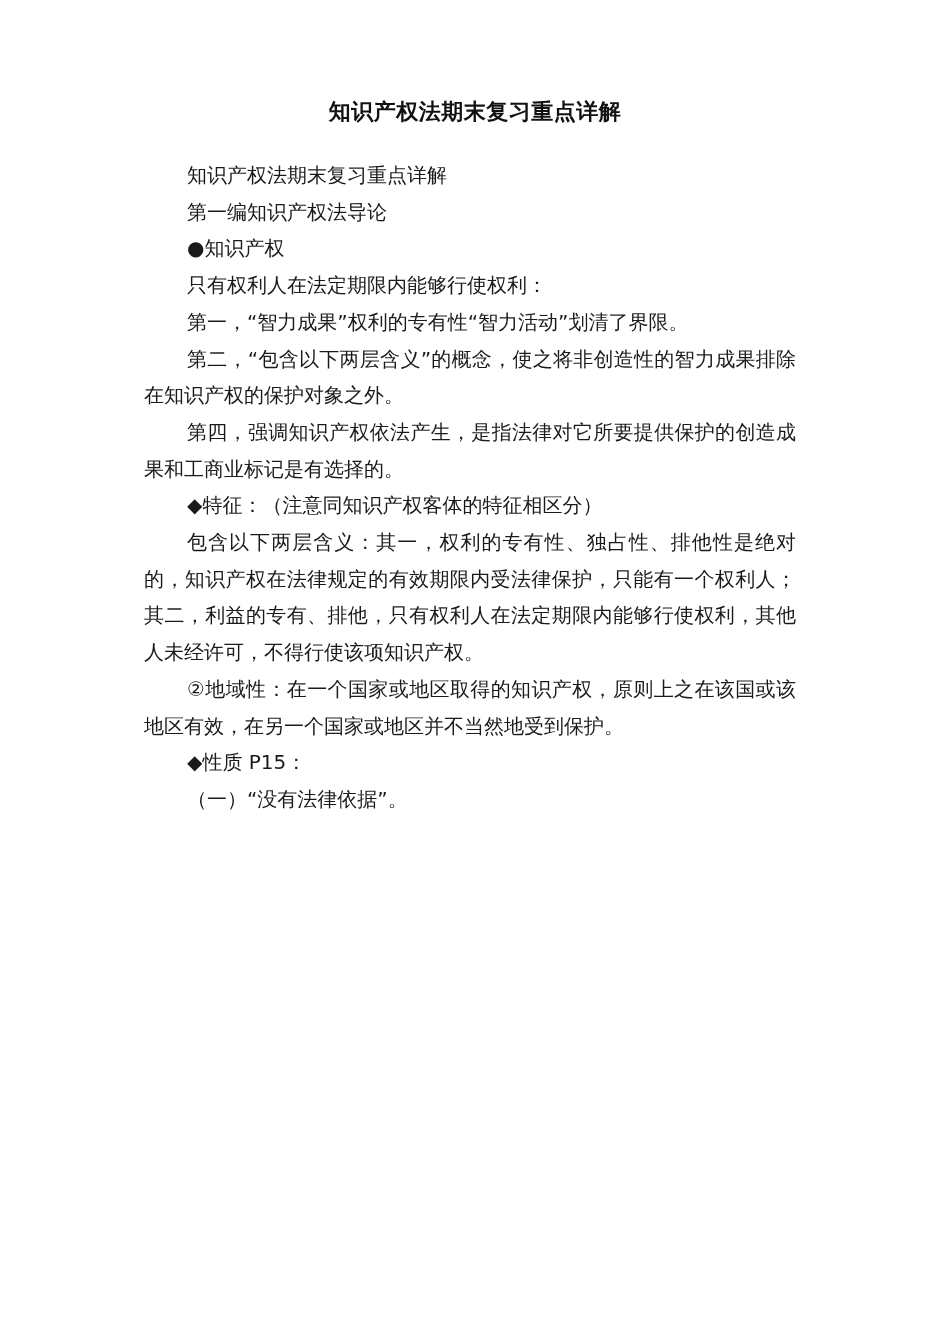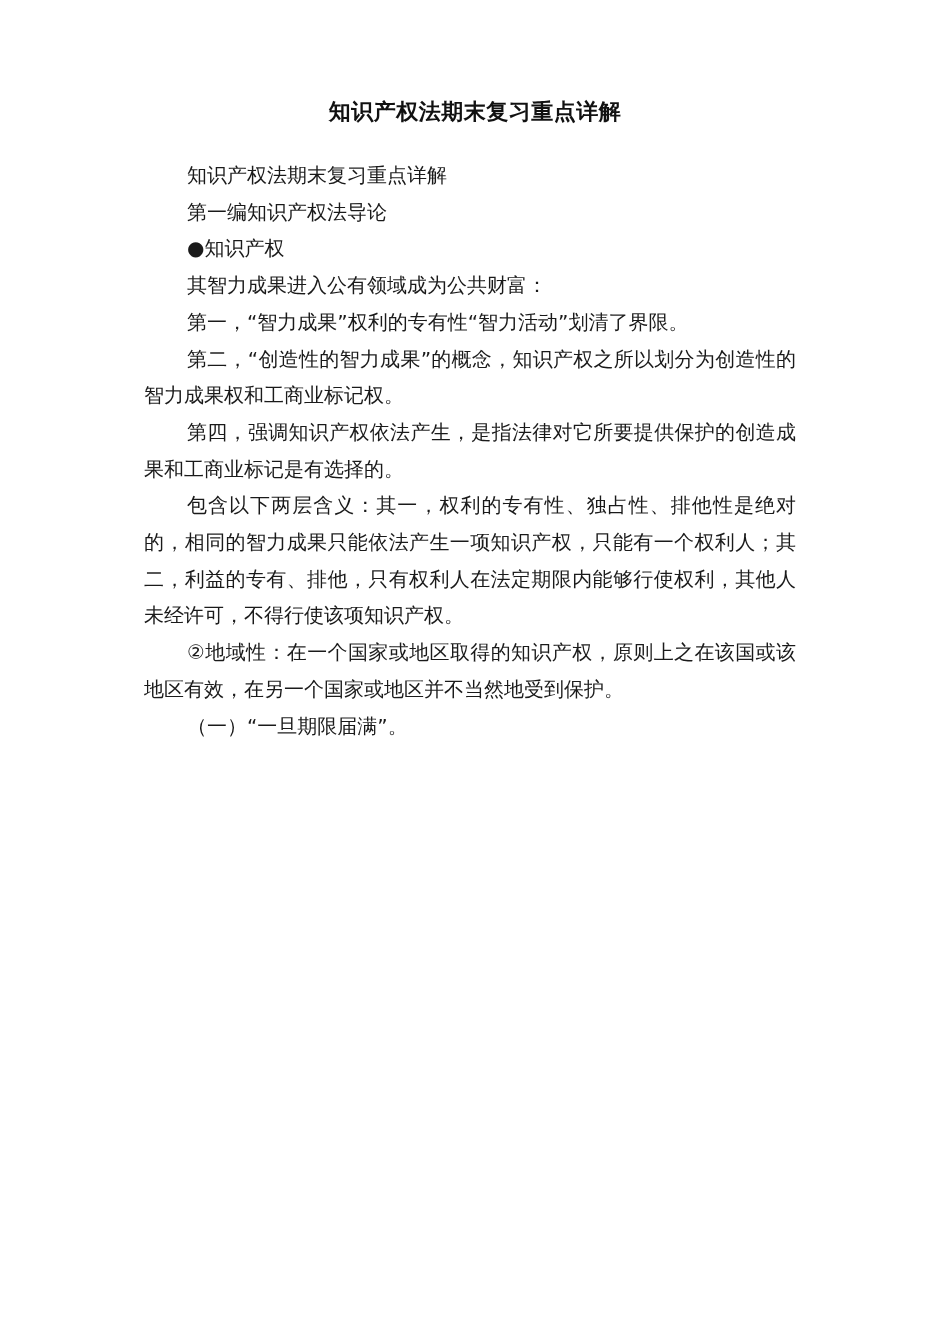--- a/index.html
+++ b/index.html
@@ -10,20 +10,22 @@
   </style>
 </head>
 <body>
 
 <div class="page-title">知识产权法期末复习重点详解</div>
 
 <div class="body">
   <p class="para">知识产权法期末复习重点详解</p>
   <p class="para">第一编知识产权法导论</p>
   <p class="para">●知识产权</p>
-  <p class="para">其智力成果进入公有领域成为公共财富：</p>
+  <p class="para">只有权利人在法定期限内能够行使权利：</p>
   <p class="para">第一，“智力成果”权利的专有性“智力活动”划清了界限。</p>
-  <p class="para">第二，“创造性的智力成果”的概念，知识产权之所以划分为创造性的智力成果权和工商业标记权。</p>
+  <p class="para">第二，“包含以下两层含义”的概念，使之将非创造性的智力成果排除在知识产权的保护对象之外。</p>
   <p class="para">第四，强调知识产权依法产生，是指法律对它所要提供保护的创造成果和工商业标记是有选择的。</p>
-  <p class="para">包含以下两层含义：其一，权利的专有性、独占性、排他性是绝对的，相同的智力成果只能依法产生一项知识产权，只能有一个权利人；其二，利益的专有、排他，只有权利人在法定期限内能够行使权利，其他人未经许可，不得行使该项知识产权。</p>
+  <p class="para">◆特征：（注意同知识产权客体的特征相区分）</p>
+  <p class="para">包含以下两层含义：其一，权利的专有性、独占性、排他性是绝对的，知识产权在法律规定的有效期限内受法律保护，只能有一个权利人；其二，利益的专有、排他，只有权利人在法定期限内能够行使权利，其他人未经许可，不得行使该项知识产权。</p>
   <p class="para">②地域性：在一个国家或地区取得的知识产权，原则上之在该国或该地区有效，在另一个国家或地区并不当然地受到保护。</p>
-  <p class="para">（一）“一旦期限届满”。</p>
+  <p class="para">◆性质 P15：</p>
+  <p class="para">（一）“没有法律依据”。</p>
 </div>
 
 </body></html>

